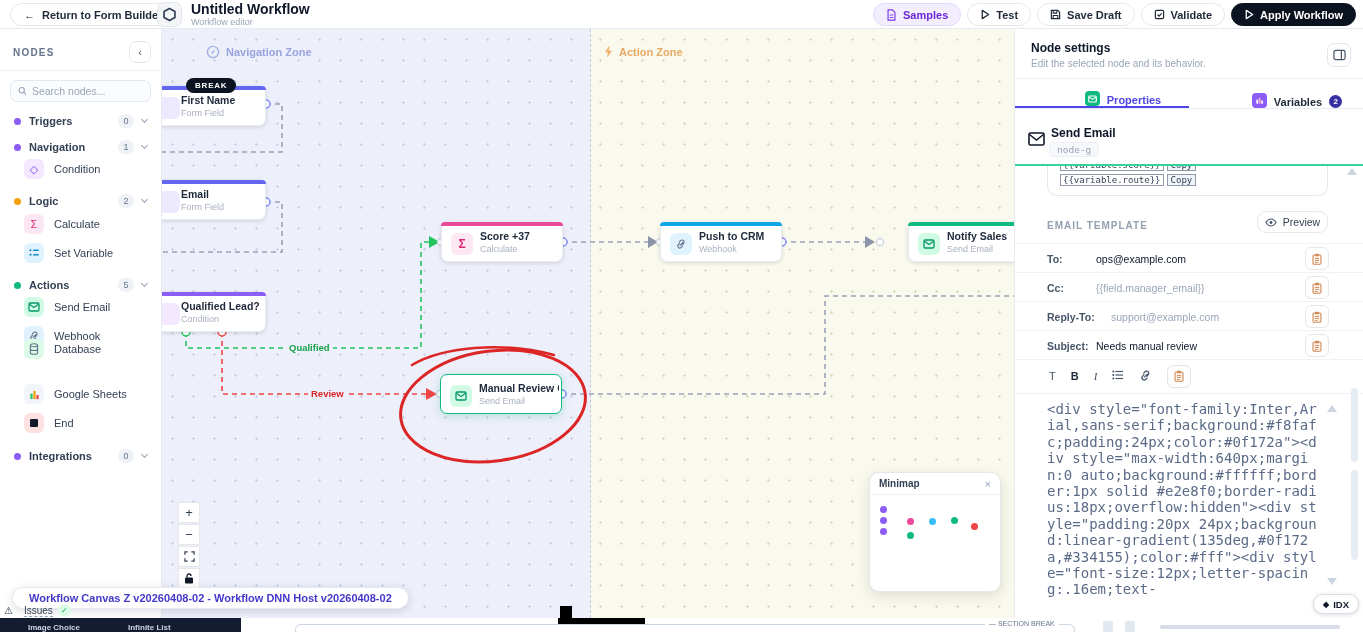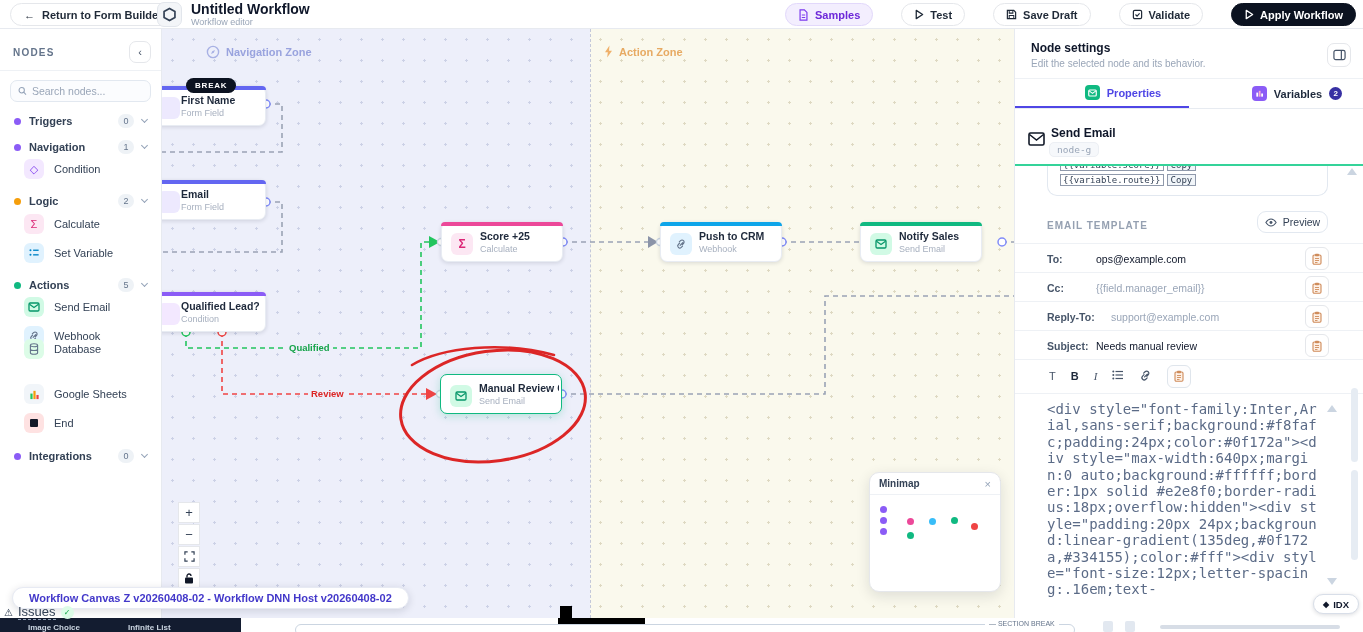--- a/index.html
+++ b/index.html
@@ -9,21 +9,21 @@
   
   .topbar { position:absolute; left:0; top:0; right:0; height:29px; background:#fff;
     border-bottom:1px solid #e7eaf0; z-index:40; }
   .backbtn { position:absolute; left:10px; top:3px; height:23px; border:1px solid #e5e7eb;
     border-radius:12px; background:#fff; display:flex; align-items:center; gap:7px;
     padding:0 13px; font-size:11px; font-weight:bold; color:#1f2937; cursor:pointer; }
   .logo { position:absolute; left:157px; top:2px; width:25px; height:25px; border:1px solid #e2e6ec;
     border-radius:7px; background:#f3f5f8; display:flex; align-items:center; justify-content:center; }
   .wf-title { position:absolute; left:191px; top:1px; font-size:14px; font-weight:bold; color:#0f172a; }
   .wf-sub { position:absolute; left:191px; top:17px; font-size:9px; color:#9aa6b8; }
-  .topbtns { position:absolute; right:7px; top:3px; height:23px; display:flex; gap:28px; }
+  .topbtns { position:absolute; right:7px; top:3px; height:23px; display:flex; gap:6px; }
   .tbtn { height:23px; border-radius:12px; border:1px solid #e5e7eb; background:#fff;
     display:flex; align-items:center; gap:6px; padding:0 12px; font-size:11px;
     font-weight:bold; color:#1f2937; cursor:pointer; white-space:nowrap; }
   .tbtn.samples { background:#f3eefe; border-color:#e2d8fb; color:#6d28d9; }
   .tbtn.apply { background:#0b1220; border-color:#0b1220; color:#fff; }
 
   
   .sidebar { position:absolute; left:0; top:29px; width:162px; bottom:14px; background:#fff;
     border-right:1px solid #e7eaf0; z-index:10; }
   .side-title { position:absolute; left:13px; top:18px; font-size:10px; font-weight:bold;
@@ -87,21 +87,21 @@
   
   .panel { position:absolute; left:1014px; top:29px; right:0; bottom:14px; background:#fff;
     border-left:1px solid #e7eaf0; z-index:10; }
   .p-title { position:absolute; left:16px; top:12px; font-size:12px; font-weight:bold; color:#0f172a; }
   .p-sub { position:absolute; left:16px; top:29px; font-size:10px; color:#9aa6b8; }
   .p-toggle { position:absolute; right:12px; top:14px; width:24px; height:24px; border:1px solid #e5e7eb;
     border-radius:7px; background:#fff; display:flex; align-items:center; justify-content:center; cursor:pointer; }
   .p-div1 { position:absolute; left:0; right:0; top:49px; border-top:1px solid #eef1f5; }
   .tabs { position:absolute; left:0; right:0; top:50px; height:30px; border-bottom:1px solid #e7ebf1;
     display:flex; }
-  .tab { flex:1; display:flex; align-items:center; justify-content:center; gap:7px; font-size:11px;
+  .tab { flex:1; display:flex; align-items:flex-end; justify-content:center; gap:7px; font-size:11px;
     font-weight:bold; color:#1e293b; cursor:pointer;padding-left:42px; }
   .tab.active { color:#4f46e5; border-bottom:2px solid #4f46e5; }
   .tabicon { width:15px; height:15px; border-radius:4px; display:flex; align-items:center; justify-content:center; }
   .tbadge { width:13px; height:13px; border-radius:50%; background:#3730a3; color:#fff; font-size:8px;
     display:flex; align-items:center; justify-content:center; }
   .nodehead { position:absolute; left:0; right:0; top:81px; height:56px; border-bottom:2px solid #34d399; }
   .nh-title { position:absolute; left:36px; top:16px; font-size:12px; font-weight:bold; color:#0f172a; }
   .nh-id { position:absolute; left:34px; top:32px; font-size:9.5px; color:#9aa6b8;
     font-family:"DejaVu Sans Mono",monospace; background:#f6f8fb; border:1px solid #eceff4;
     border-radius:5px; padding:1px 7px; }
@@ -139,21 +139,21 @@
     border-top:7px solid #cbd5e1; }
   .pthumb { position:absolute; width:7px; border-radius:4px; background:#e6ecf3; }
 
   
   .statuspill { position:absolute; left:12px; top:587px; height:22px; background:#fff;
     border:1px solid #e7eaf3; border-radius:12px; box-shadow:0 2px 8px rgba(15,23,42,.14);
     display:flex; align-items:center; padding:0 16px; font-size:11px; font-weight:bold;
     color:#4338ca; z-index:30; white-space:nowrap; }
   .issues { position:absolute; left:4px; top:604px; display:flex; align-items:center; gap:5px; z-index:45; }
   .issues .wtri { font-size:10px; color:#334155; }
-  .issues .ilab { font-size:13px; color:#334155; border-bottom:1px dashed #94a3b8; cursor:pointer; }
+  .issues .ilab { font-size:10px; color:#334155; border-bottom:1px dashed #94a3b8; cursor:pointer;margin-left:6px; }
   .issues .ichk { width:13px; height:13px; border-radius:50%; background:#dcfce7; color:#16a34a;
     font-size:8px; display:flex; align-items:center; justify-content:center; }
   .idx { position:absolute; right:4px; top:594px; height:20px; border:1px solid #d8dee8; background:#fff;
     border-radius:10px; box-shadow:0 1px 4px rgba(15,23,42,.15); display:flex; align-items:center;
     gap:4px; padding:0 9px; font-size:9.5px; font-weight:bold; color:#0f172a; z-index:50; cursor:pointer; }
   .underlay { position:absolute; left:0; right:0; bottom:0; height:14px; background:#fff; overflow:hidden; z-index:35; }
   .ubar { position:absolute; left:0; top:0; width:241px; height:14px; background:#131c30; }
   .ubar span { position:absolute; top:5px; font-size:8px; font-weight:bold; color:#cbd5e1; white-space:nowrap; }
   .ublack { position:absolute; left:558px; top:0; width:87px; height:14px; background:#000; }
   .usq { position:absolute; left:560px; top:606px; width:12px; height:12px; background:#000; z-index:36; }
@@ -390,34 +390,34 @@
   </div>
   <div class="node formfield" style="left:-14px;top:263px;width:118px">
     <div class="accent" style="background:#8b5cf6"></div>
     <div class="nic" style="background:#f3e8ff"></div>
     <div class="nt">Qualified Lead?</div>
     <div class="ns">Condition</div>
   </div>
   <div class="node" style="left:279px;top:193px;width:122px">
     <div class="accent" style="background:#ec4899"></div>
     <div class="nic" style="background:#fce7f3;color:#db2777">Σ</div>
-    <div class="nt">Score +25</div>
+    <div class="nt">Score +37</div>
     <div class="ns">Calculate</div>
   </div>
   <div class="node" style="left:498px;top:193px;width:122px">
     <div class="accent" style="background:#0ea5e9"></div>
     <div class="nic" style="background:#e0f2fe">
       <svg width="12" height="12" viewBox="0 0 14 14">
           <path d="M6 8.5l3-3M5 4.5L6.5 3a2.4 2.4 0 013.4 3.4L8.4 7.9M8.8 9.5L7.3 11a2.4 2.4 0 01-3.4-3.4l1.5-1.5" fill="none" stroke="#64748b" stroke-width="1.3" stroke-linecap="round"></path>
         </svg>
     </div>
     <div class="nt">Push to CRM</div>
     <div class="ns">Webhook</div>
   </div>
-  <div class="node" style="left:698px;top:193px;width:122px">
+  <div class="node" style="left:746px;top:193px;width:122px">
     <div class="accent" style="background:#10b981"></div>
     <div class="nic" style="background:#d1fae5">
       <svg width="12" height="10" viewBox="0 0 12 10">
           <rect x="1" y="1" width="10" height="8" rx="1.2" fill="none" stroke="#059669" stroke-width="1.3"></rect>
           <path d="M1.5 2.2L6 5.5l4.5-3.3" fill="none" stroke="#059669" stroke-width="1.2"></path>
         </svg>
     </div>
     <div class="nt">Notify Sales</div>
     <div class="ns">Send Email</div>
   </div>

